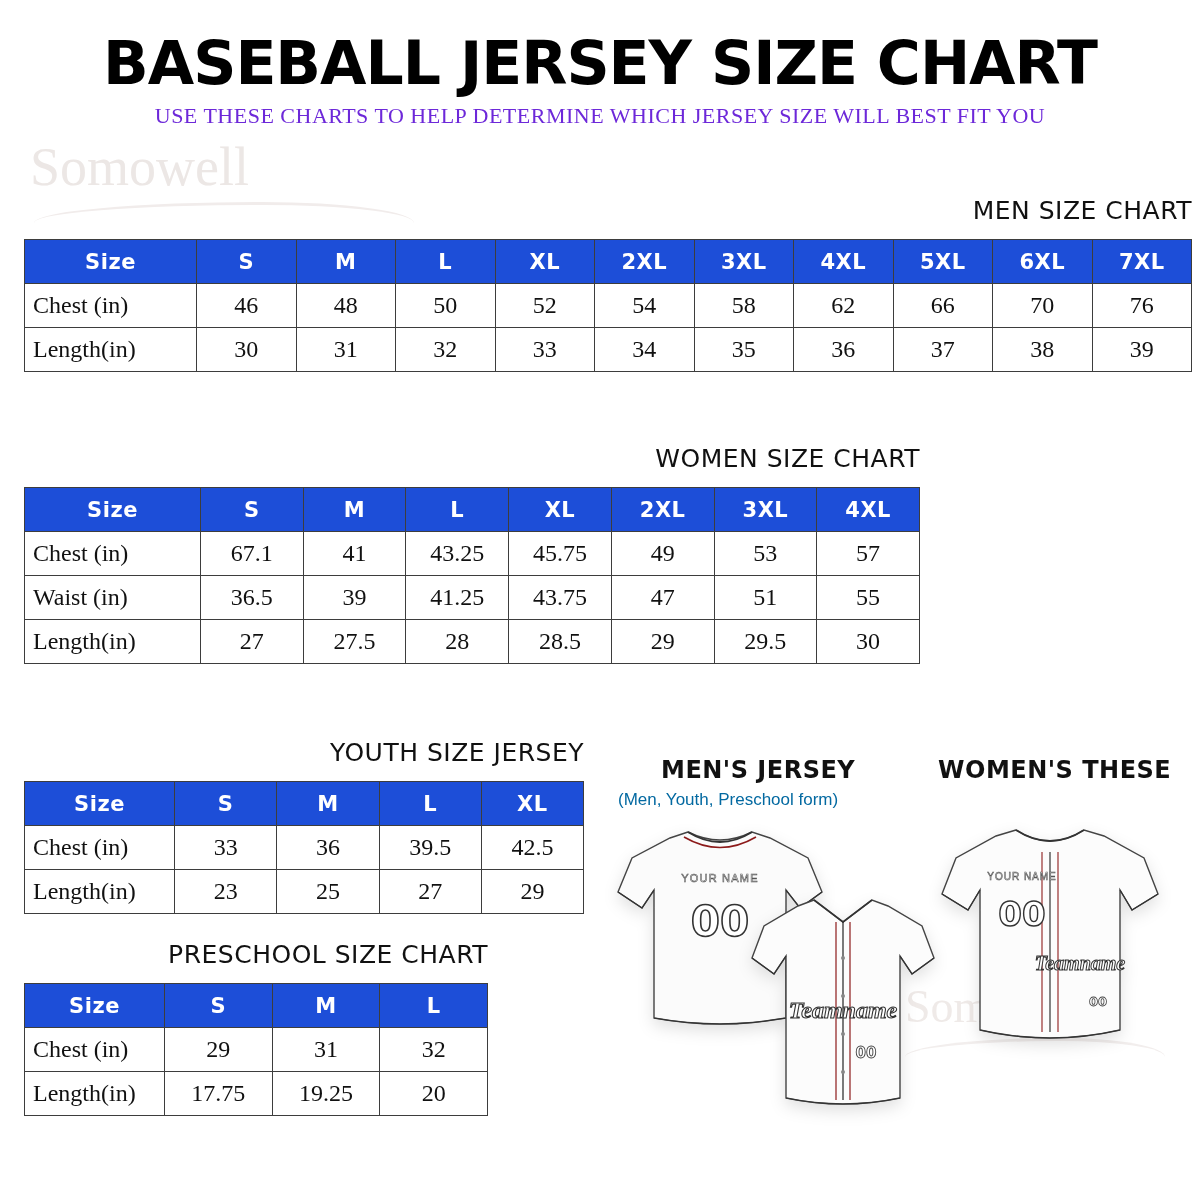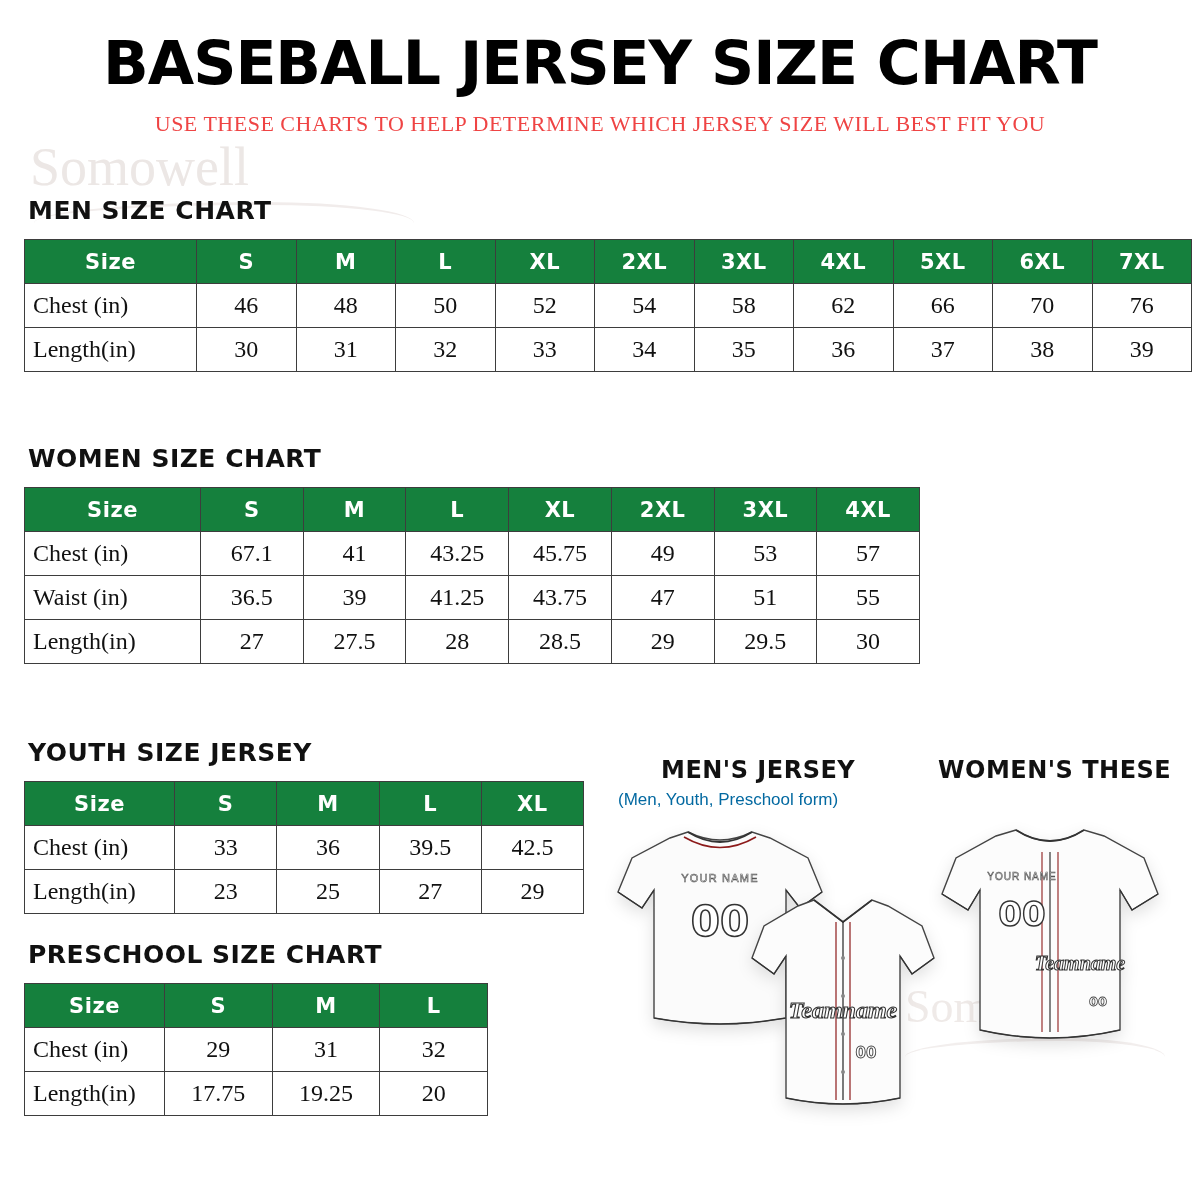--- a/index.html
+++ b/index.html
@@ -26,23 +26,23 @@
     font-weight: bold;
     font-size: 60px;
     letter-spacing: -1px;
     color: #000000;
     line-height: 1.05;
     white-space: nowrap;
   }
   .sub-title {
     font-family: "Liberation Serif", serif;
     font-size: 22px;
-    color: #ef4444;
+    color: #6d28d9;
     letter-spacing: 0.5px;
-    margin-top: 16px;
+    margin-top: 8px;
     white-space: nowrap;
   }
 
   
   .watermark {
     position: absolute;
     font-family: "Liberation Serif", serif;
     color: #e9e4e2;
     pointer-events: none;
     user-select: none;
@@ -83,46 +83,47 @@
     top: 58px;
     width: 260px;
     height: 16px;
     border-top: 3px solid #f2eeed;
     border-radius: 60% 40% 0 0 / 100% 100% 0 0;
   }
 
   
   .section-title {
     font-family: "DejaVu Sans", sans-serif;
-    font-weight: bold;
+    font-weight: normal;
     font-size: 25px;
     letter-spacing: 0.5px;
     color: #111111;
     margin: 0 0 14px 28px;
+    text-align: right;
   }
 
   
   table.size-table {
     border-collapse: collapse;
     table-layout: fixed;
     background: #ffffff;
   }
   table.size-table th,
   table.size-table td {
     border: 1px solid #3d3d3d;
     text-align: center;
     font-size: 24px;
     font-family: "Liberation Serif", serif;
     color: #111111;
     height: 44px;
     padding: 0 2px;
     box-sizing: border-box;
   }
   table.size-table thead th {
-    background: #15803d;
+    background: #1d4ed8;
     color: #ffffff;
     font-family: "DejaVu Sans", sans-serif;
     font-weight: bold;
     font-size: 21px;
     letter-spacing: 0.5px;
   }
   table.size-table tbody th {
     text-align: left;
     padding-left: 8px;
     font-weight: normal;

